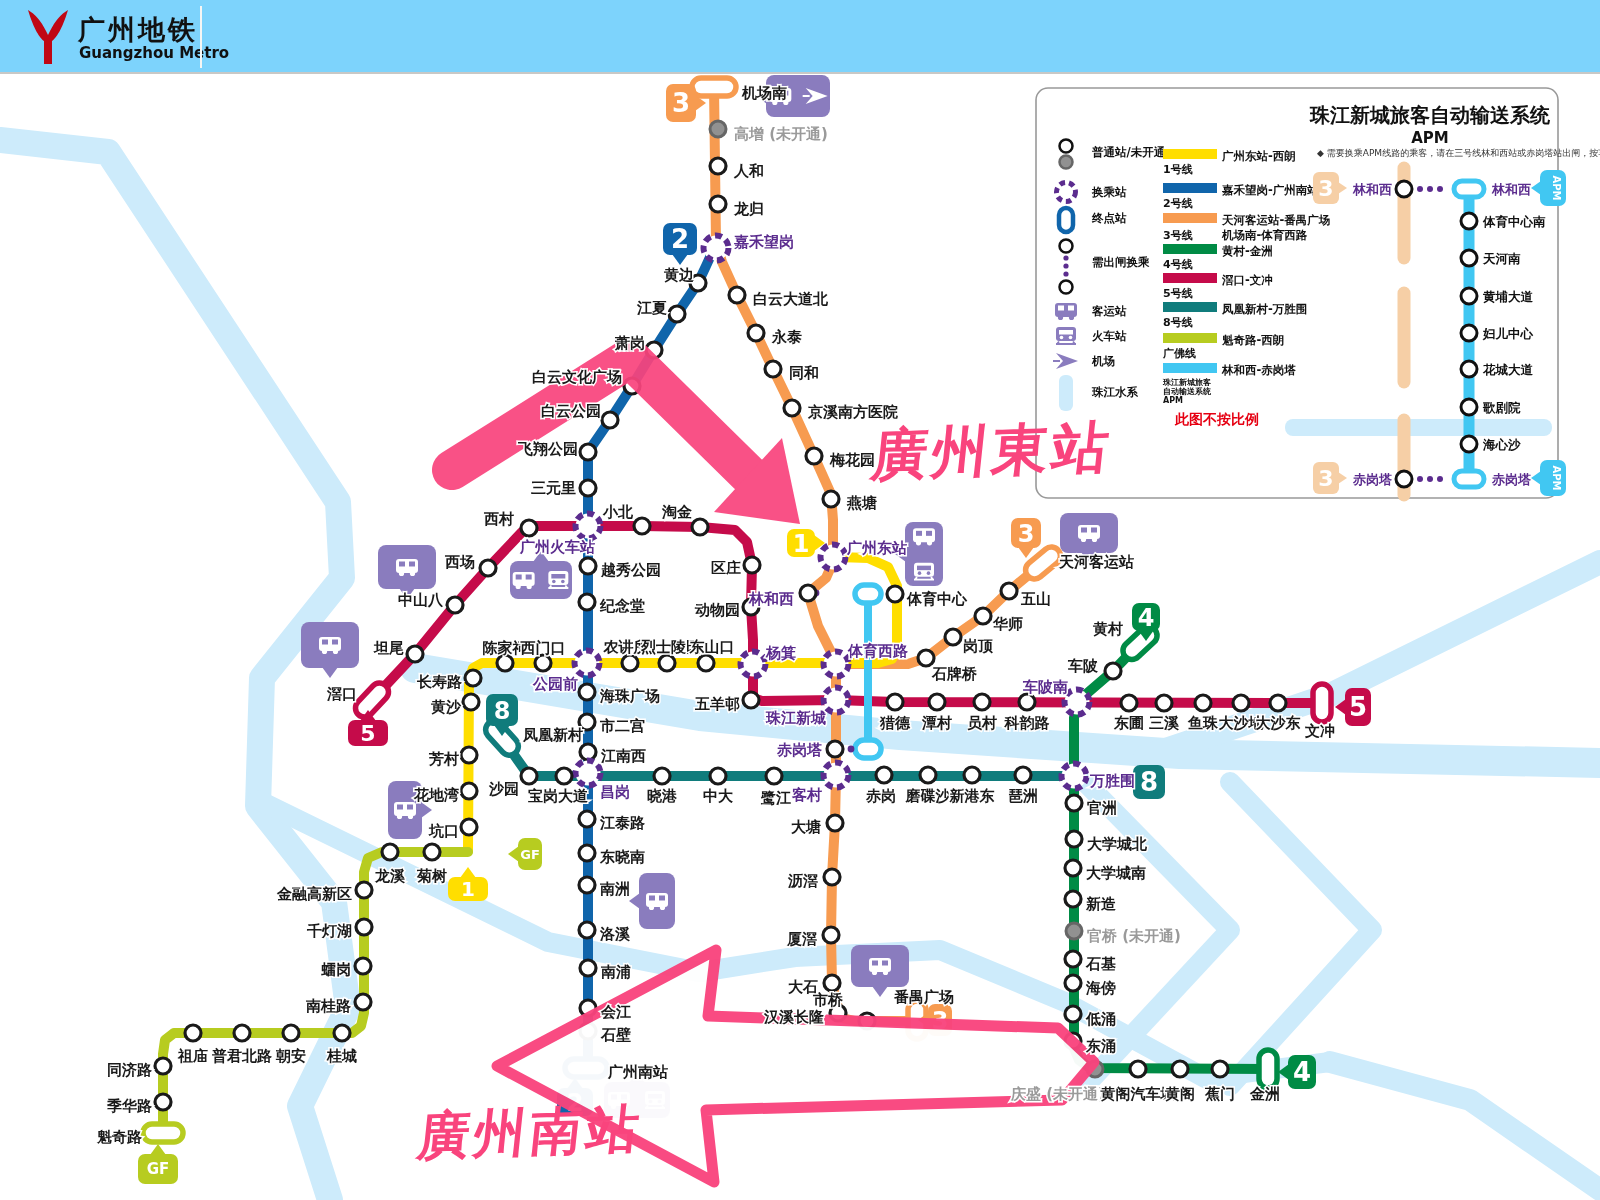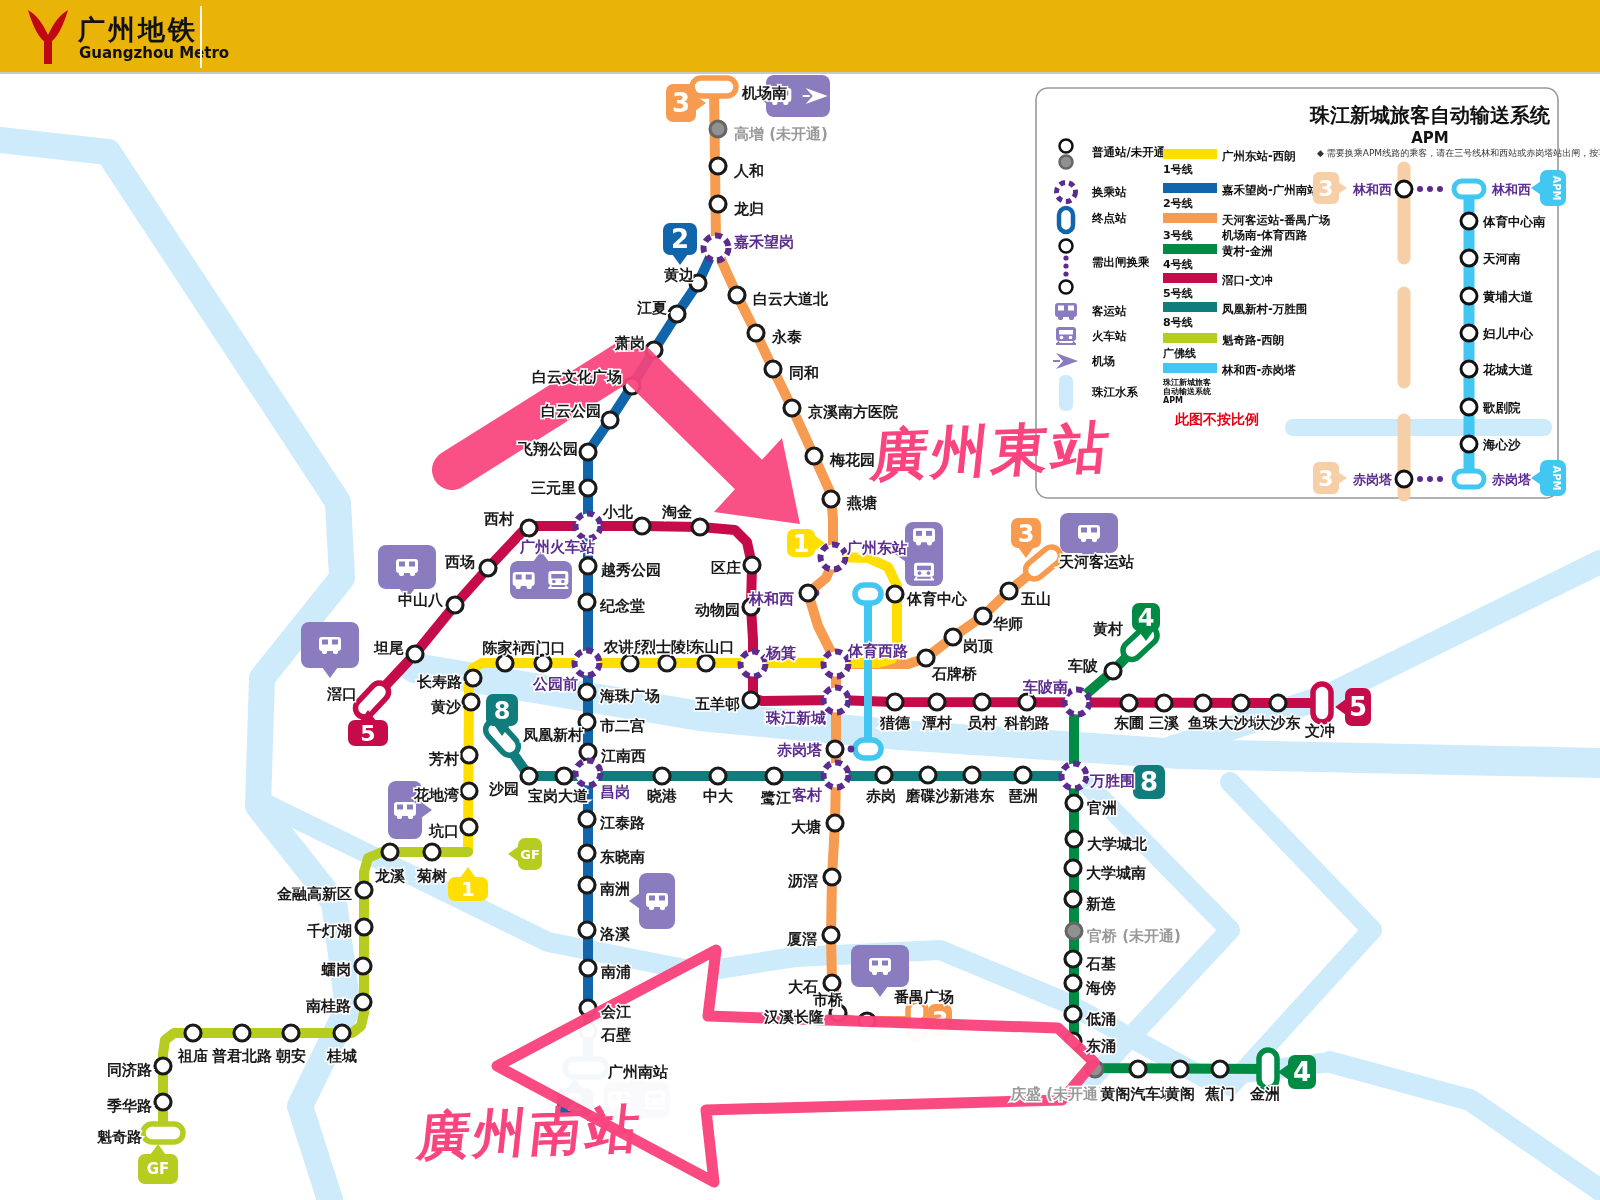--- a/index.html
+++ b/index.html
@@ -1,18 +1,18 @@
 <!DOCTYPE html>
 <html><head>
 <meta charset="utf-8">
 <style>
   html,body{margin:0;padding:0;background:#fff;}
   #stage{position:relative;width:1600px;height:1200px;overflow:hidden;background:#fff;
          font-family:"DejaVu Sans",sans-serif;}
-  #header{position:absolute;left:0;top:0;width:1600px;height:72px;background:#eab308;
+  #header{position:absolute;left:0;top:0;width:1600px;height:72px;background:#7dd3fc;
           border-bottom:2px solid #c8c8c6;}
   #header .divider{position:absolute;left:200px;top:6px;width:2px;height:62px;background:#f6f6f4;}
   #logo-mark{position:absolute;left:20px;top:8px;}
   #logo-cn{position:absolute;left:78px;top:12px;font-size:27px;font-weight:bold;color:#111;letter-spacing:3px;}
   #logo-en{position:absolute;left:79px;top:44px;font-size:15px;font-weight:bold;color:#111;}
   #map-svg{position:absolute;left:0;top:0;}
   .annot{position:absolute;color:#f9447d;font-weight:bold;transform:skewX(-8deg) rotate(-2deg);
          white-space:nowrap;letter-spacing:4px;}
   #annot-east{left:872px;top:414px;font-size:56px;}
   #annot-south{left:418px;top:1098px;font-size:52px;}

